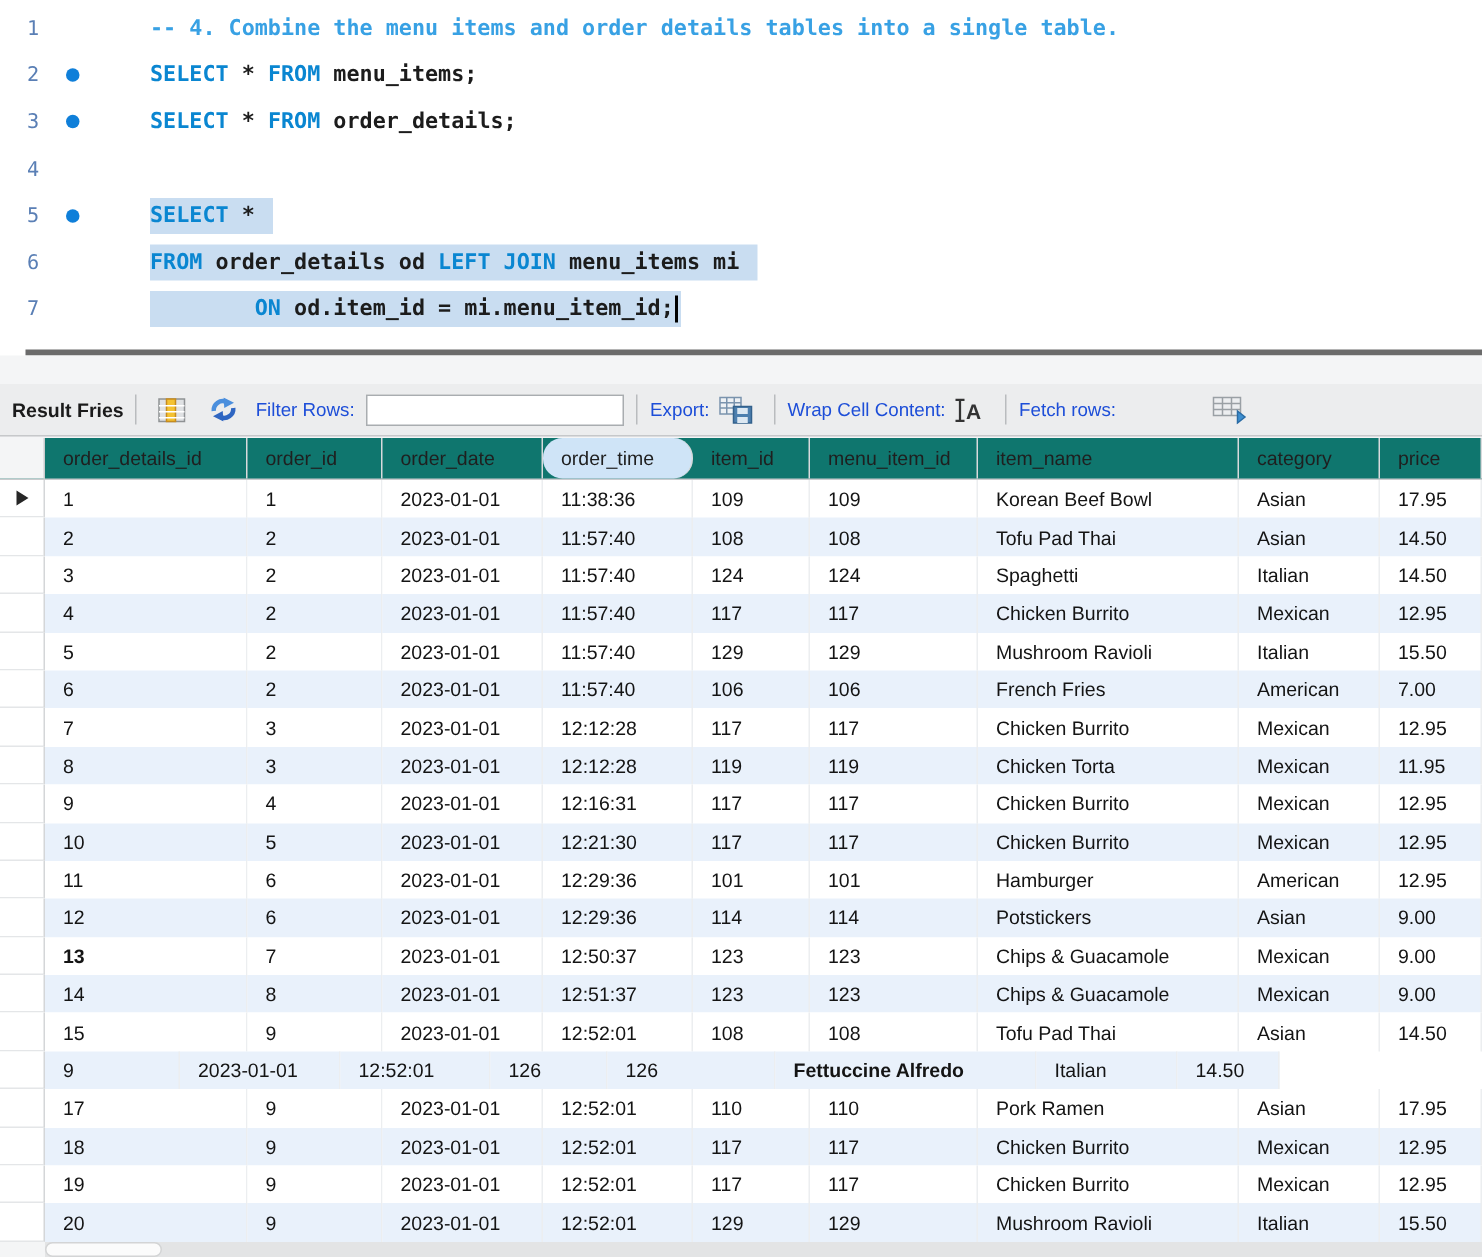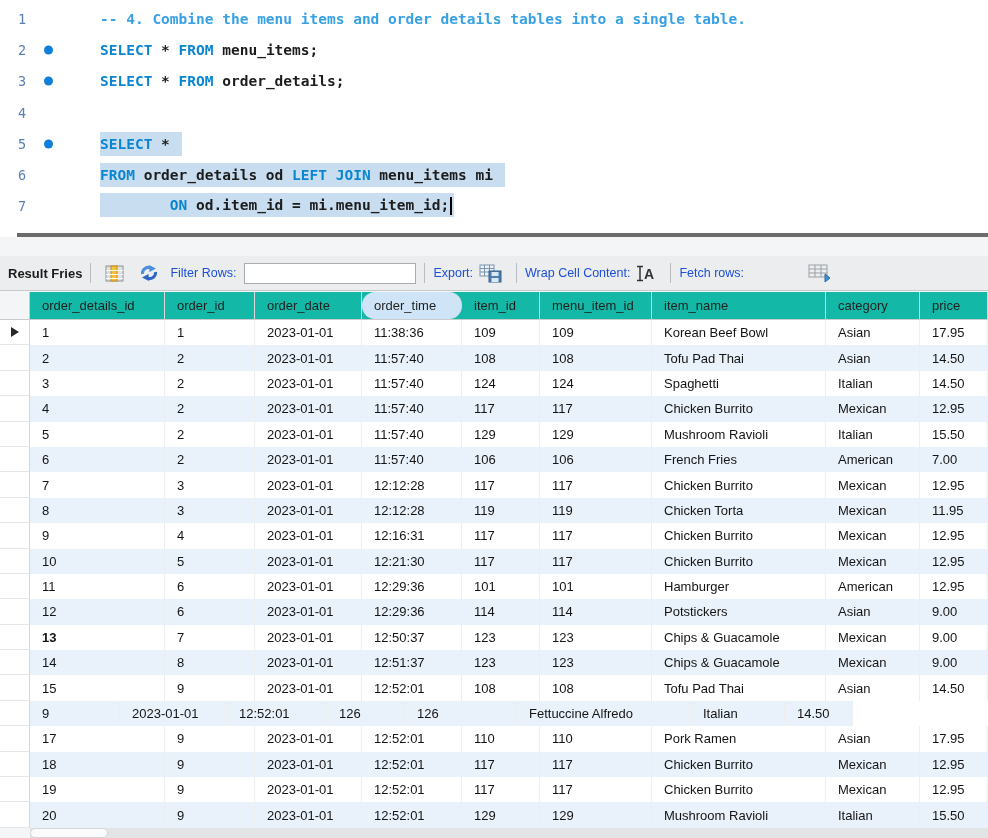--- a/index.html
+++ b/index.html
@@ -32,21 +32,21 @@
     background:#ecedee;border-bottom:1px solid #c6c8ca;display:flex;align-items:center;box-sizing:border-box;}
   .tb-title{font-size:13px;font-weight:bold;color:#1b1b1b;margin-left:8px;}
   .tb-sep{width:1px;height:20px;background:#b9bcbe;margin:0 8px;}
   .tb-label{font-size:12.5px;color:#1d4ed8;}
   .tb-input{width:172px;height:21px;border:1px solid #a9adb0;background:#fff;margin-left:8px;
     font-size:12px;padding:0 4px;box-sizing:border-box;outline:none;}
   .tb-icon{display:inline-flex;align-items:center;justify-content:center;margin:0 6px;}
   .tb-gap{width:58px;}
   
   .grid-header{position:absolute;top:292px;left:0;width:988px;height:28px;display:flex;
-    background:#14b8a6;border-bottom:1px solid #c9cbcd;box-sizing:border-box;}
+    background:#0f766e;border-bottom:1px solid #c9cbcd;box-sizing:border-box;}
   .gh-gutter{width:30px;box-sizing:border-box;border-right:1px solid #c9cbcd;background:#f4f5f6;flex:none;}
   .gh-cell{box-sizing:border-box;border-right:1px solid #d8dadc;padding-left:12px;
     display:flex;align-items:center;font-size:13px;color:#1f1f1f;flex:none;overflow:hidden;white-space:nowrap;}
   .gh-cell.hl{background:#cfe4f7;border-radius:13px;}
   
   .grid-body{position:absolute;top:320px;left:0;width:988px;height:508px;background:#fff;}
   .g-row{display:flex;height:25.4px;}
   .g-gutter{width:30px;flex:none;background:#fff;border-right:1px solid #d4d6d8;
     border-bottom:1px solid #e4e6e8;box-sizing:border-box;display:flex;align-items:center;justify-content:center;}
   .g-marker{width:0;height:0;border-left:8px solid #262626;border-top:5px solid transparent;border-bottom:5px solid transparent;}
@@ -355,21 +355,21 @@
       <div class="g-cell" style="width: 94px;">Asian</div>
       <div class="g-cell" style="width: 68px;">14.50</div>
     </div>
     <div class="g-row alt">
       <div class="g-gutter"></div>
       <div class="g-cell" style="width: 90px;">9</div>
       <div class="g-cell" style="width: 107px;">2023-01-01</div>
       <div class="g-cell" style="width: 100px;">12:52:01</div>
       <div class="g-cell" style="width: 78px;">126</div>
       <div class="g-cell" style="width: 112px;">126</div>
-      <div class="g-cell" style="width: 174px;">Fettuccine Alfredo</div>
+      <div class="g-cell" style="width: 174px; font-weight: bold;">Fettuccine Alfredo</div>
       <div class="g-cell" style="width: 94px;">Italian</div>
       <div class="g-cell" style="width: 68px;">14.50</div>
     </div>
     <div class="g-row">
       <div class="g-gutter"></div>
       <div class="g-cell" style="width: 135px;">17</div>
       <div class="g-cell" style="width: 90px;">9</div>
       <div class="g-cell" style="width: 107px;">2023-01-01</div>
       <div class="g-cell" style="width: 100px;">12:52:01</div>
       <div class="g-cell" style="width: 78px;">110</div>

